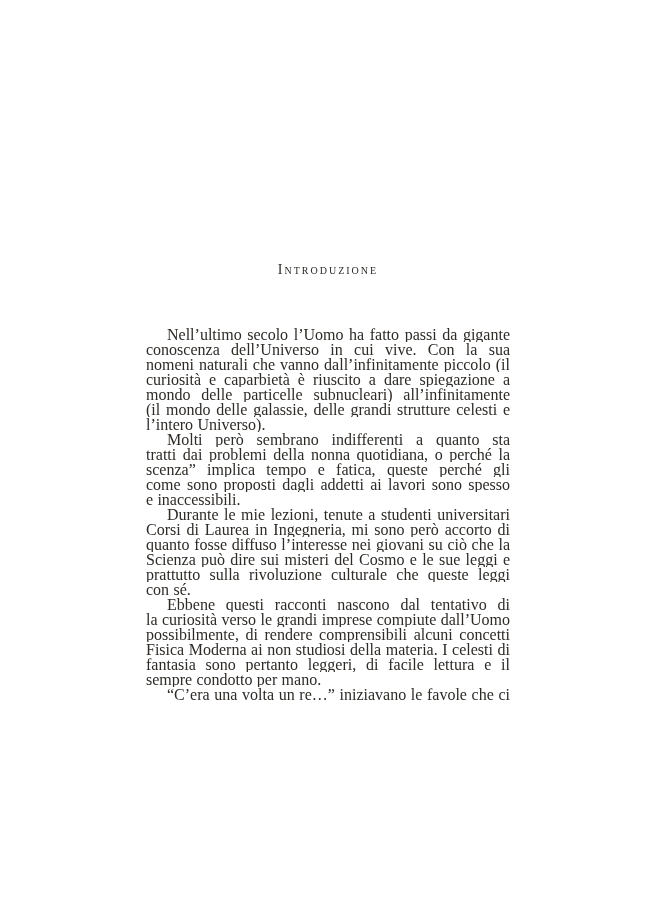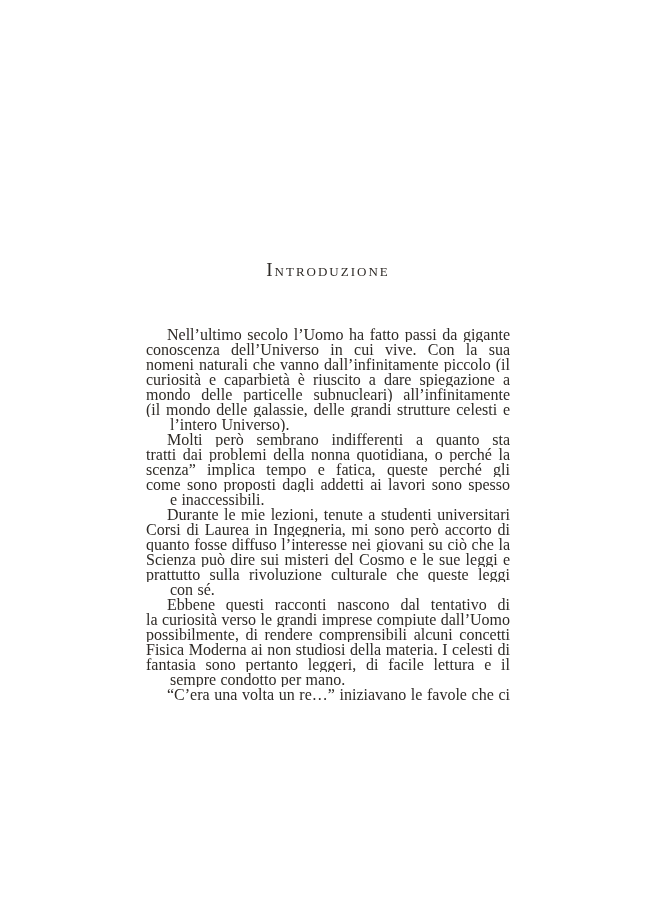--- a/index.html
+++ b/index.html
@@ -14,21 +14,21 @@
     background: #ffffff;
     font-family: "Liberation Serif", "DejaVu Serif", serif;
     overflow: hidden;
   }
   .chapter-title {
     position: absolute;
     top: 261px;
     left: 146px;
     width: 364px;
     text-align: center;
-    font-size: 19px;
+    font-size: 14px;
     line-height: 17px;
     font-variant: small-caps;
     letter-spacing: 2px;
     color: #2e2a26;
   }
   .page-body {
     position: absolute;
     top: 327px;
     left: 146px;
     width: 364px;
@@ -47,21 +47,20 @@
     content: "";
     display: inline-block;
     width: 100%;
     height: 0;
   }
   .line.first {
     text-indent: 21px;
   }
   .line.last {
     text-align: left;
-    margin-left: 24px;
   }
 </style>
 </head>
 <body>
 
 <div class="sheet">
   <div class="chapter-title">Introduzione</div>
   <div class="page-body">
       <div class="line first j">Nell’ultimo secolo l’Uomo ha fatto passi da gigante nella</div>
       <div class="line j">conoscenza dell’Universo in cui vive. Con la sua intelligenza,</div>

